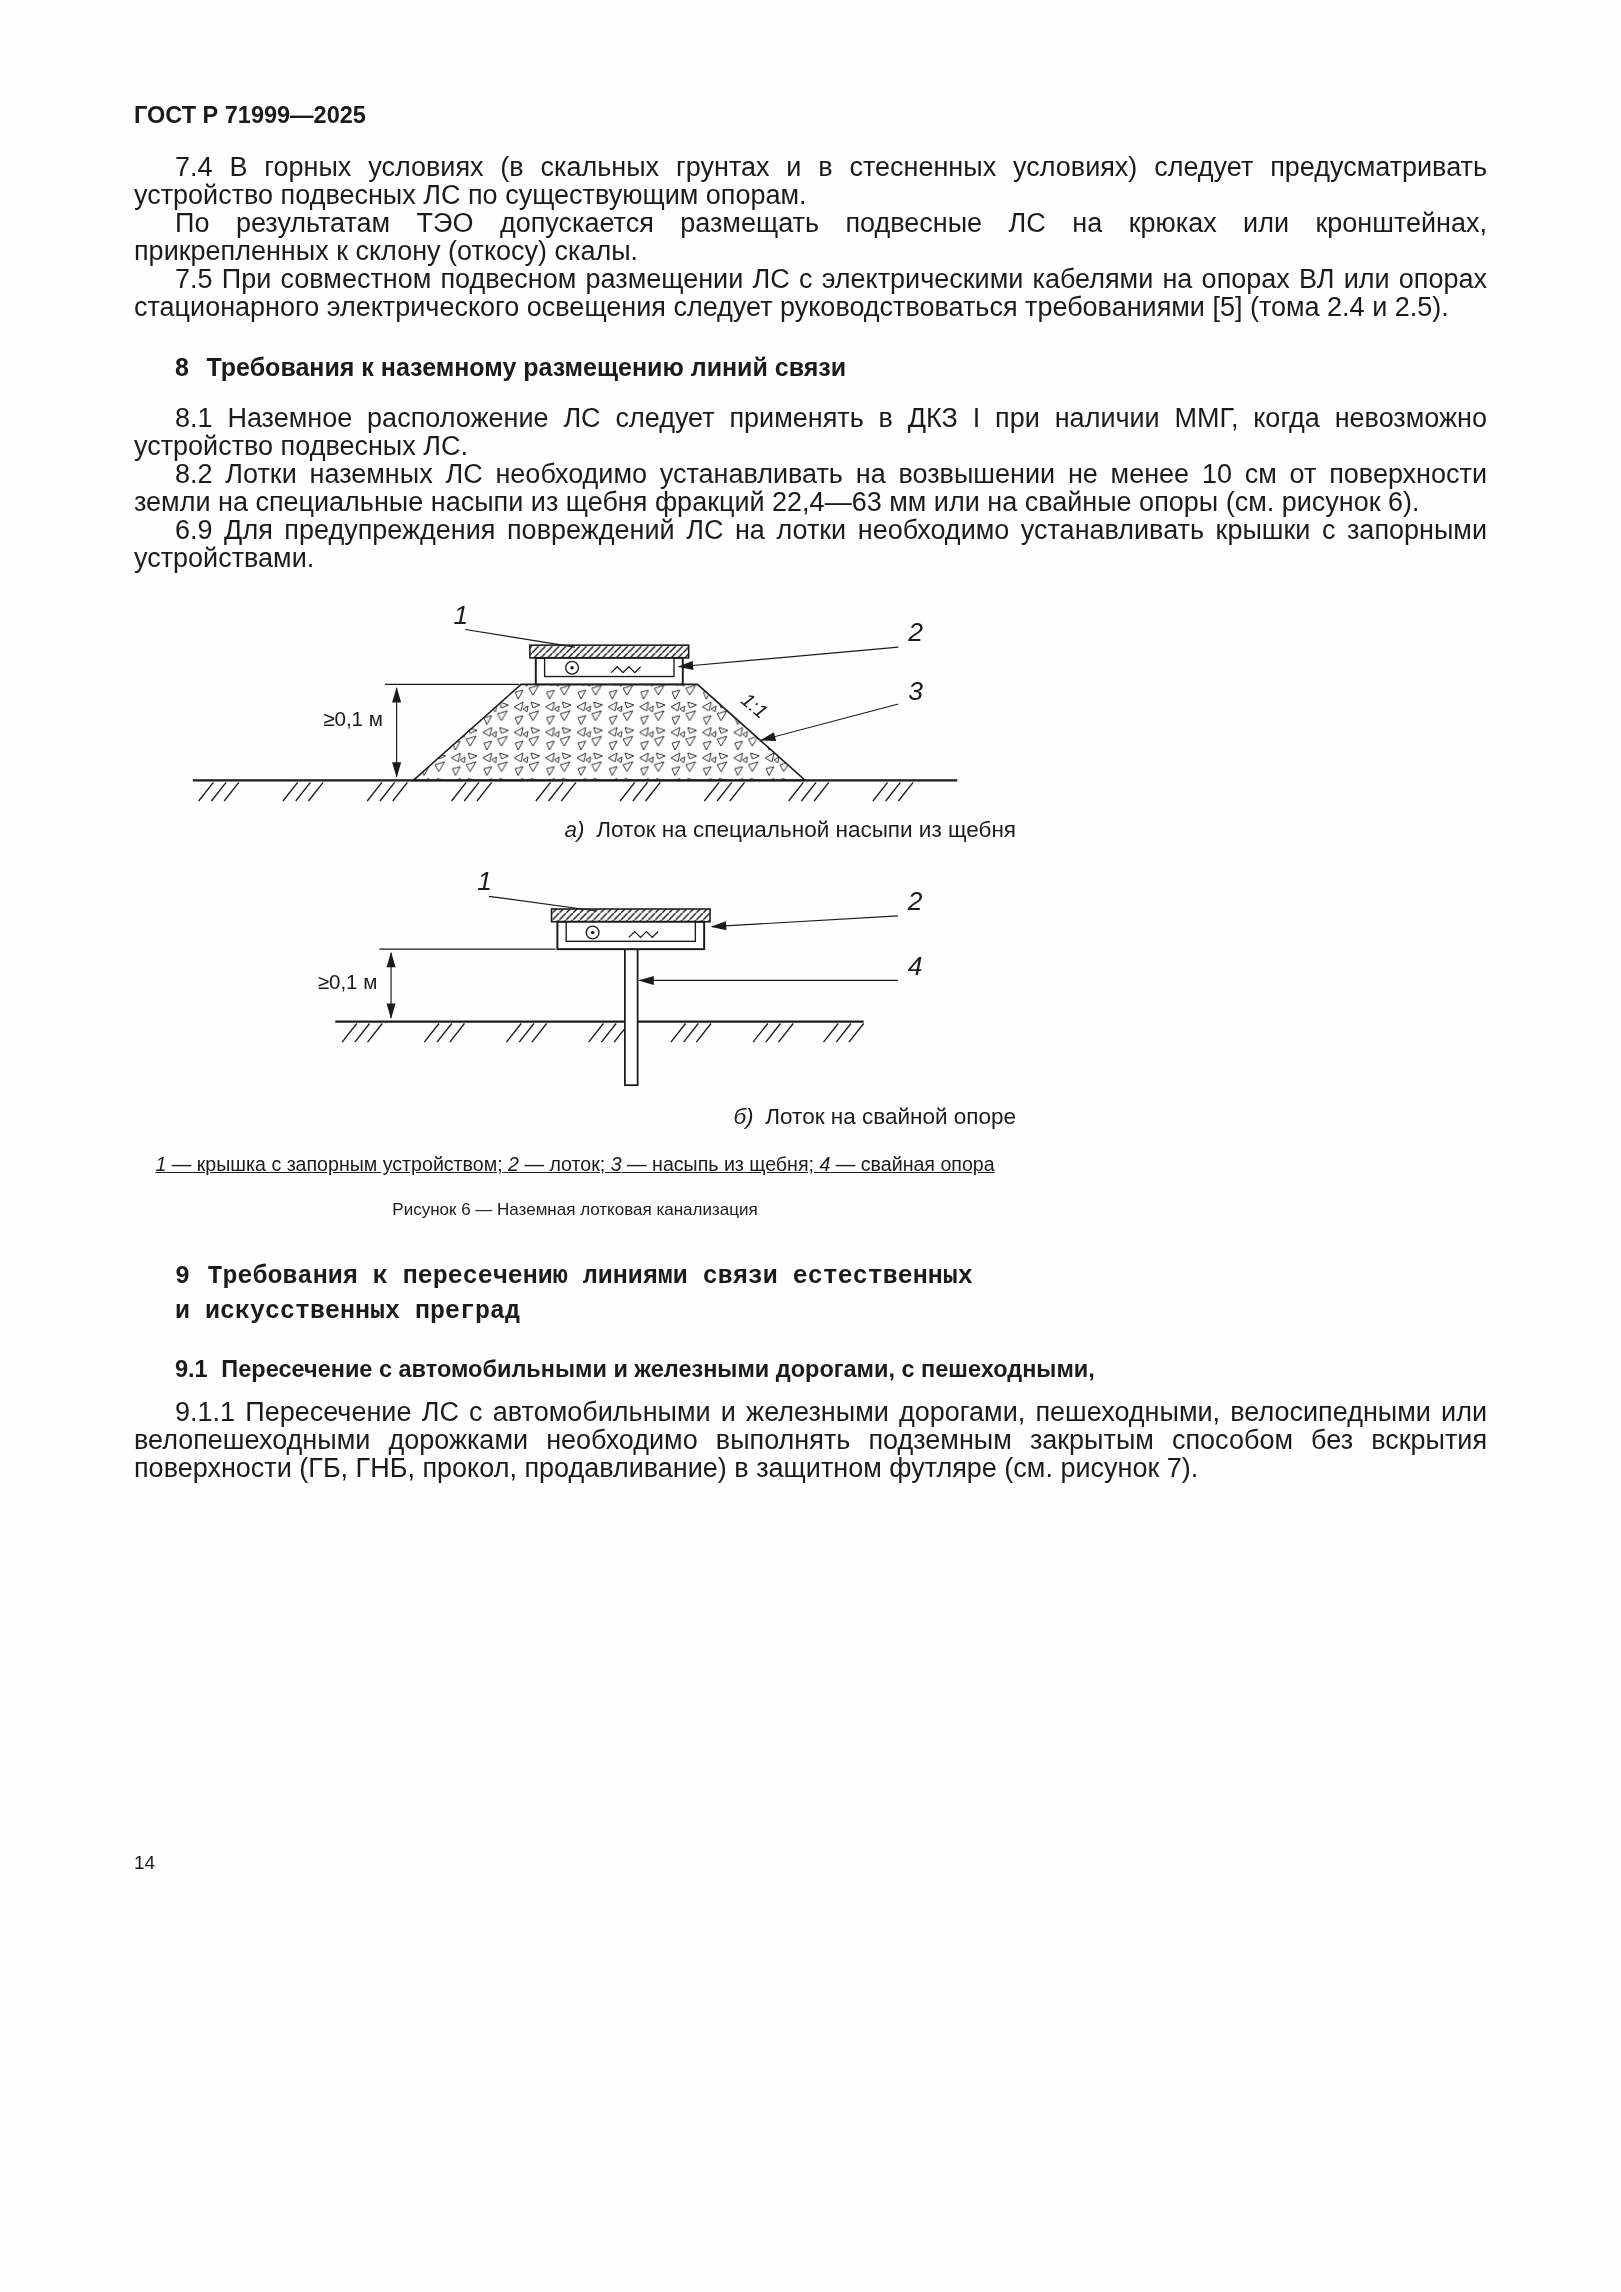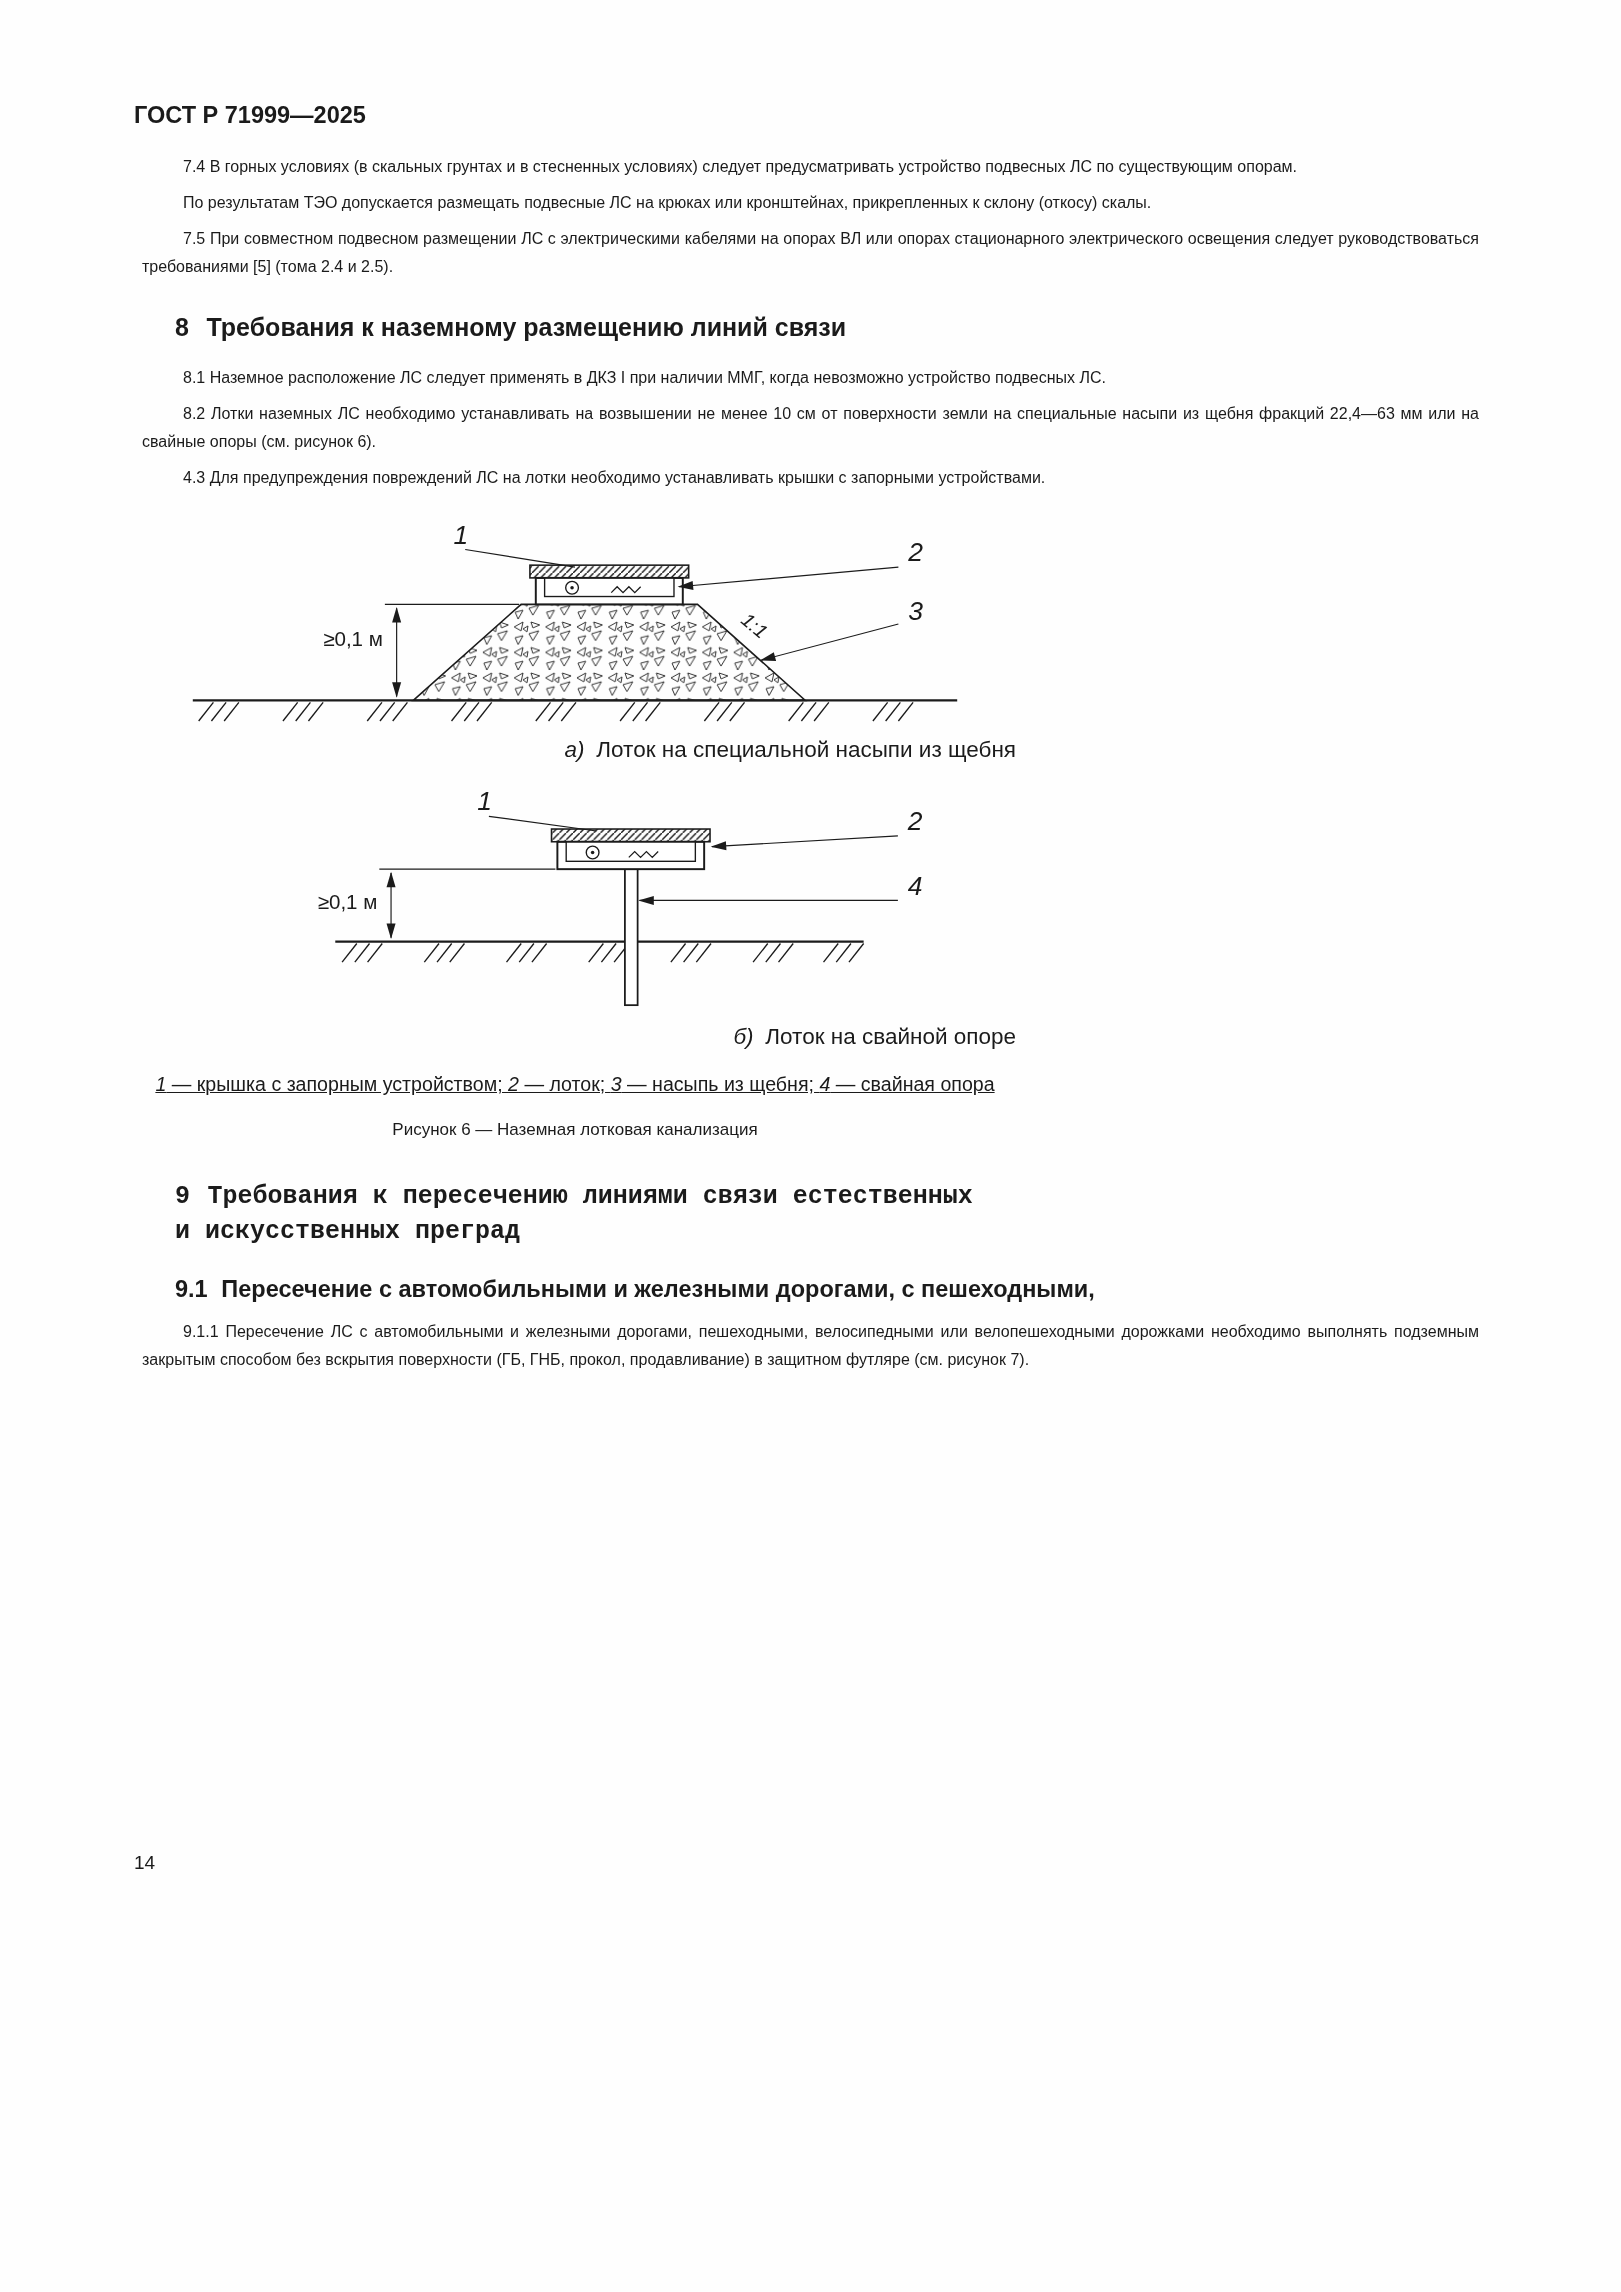--- a/index.html
+++ b/index.html
@@ -18,25 +18,25 @@
     left: 134px;
     top: 102px;
     width: 1353px;
   }
   .doc-code {
     font-size: 23.5px;
     font-weight: bold;
     margin-bottom: 23.5px;
   }
   p.body {
-    font-size: 16px;
+    font-size: 27px;
     line-height: 28px;
     text-align: justify;
     text-indent: 41px;
-    margin: 8px;
+    margin: 0;
   }
   .sec-heading {
     font-size: 25px;
     font-weight: bold;
     line-height: 35px;
     margin: 29px 0 19.6px 41px;
   }
   .sec-heading .secnum { margin-right: 17.6px; }
   .subheading {
     font-size: 23.5px;
@@ -90,21 +90,21 @@
     <p class="body">7.4 В горных условиях (в скальных грунтах и в стесненных условиях) следует предусматривать устройство подвесных ЛС по существующим опорам.</p>
     <p class="body">По результатам ТЭО допускается размещать подвесные ЛС на крюках или кронштейнах, прикрепленных к склону (откосу) скалы.</p>
     <p class="body">7.5 При совместном подвесном размещении ЛС с электрическими кабелями на опорах ВЛ или опорах стационарного электрического освещения следует руководствоваться требованиями [5] (тома 2.4 и 2.5).</p>
 
     <div class="sec-heading">
       <span class="secnum">8</span><span>Требования к наземному размещению линий связи</span>
     </div>
 
     <p class="body">8.1 Наземное расположение ЛС следует применять в ДКЗ I при наличии ММГ, когда невозможно устройство подвесных ЛС.</p>
     <p class="body">8.2 Лотки наземных ЛС необходимо устанавливать на возвышении не менее 10 см от поверхности земли на специальные насыпи из щебня фракций 22,4—63 мм или на свайные опоры (см. рисунок 6).</p>
-    <p class="body">4.3 Для предупреждения повреждений ЛС на лотки необходимо устанавливать крышки с запорными устройствами.</p>
+    <p class="body">6.9 Для предупреждения повреждений ЛС на лотки необходимо устанавливать крышки с запорными устройствами.</p>
 
     <div class="figure-block">
 
       <svg class="diag" width="882" height="208" viewBox="0 0 900 212">
         <defs>
           <pattern id="gravelPat" width="32" height="26" patternUnits="userSpaceOnUse">
             <g fill="none" stroke="#2e2e2e" stroke-width="1" stroke-linejoin="round">
               <path d="M4 7 L13 2 L11 11 Z"></path>
               <path d="M19 14 L29 11 L23 21 Z"></path>
               <path d="M5 18 L13 16 L8 25 Z"></path>

